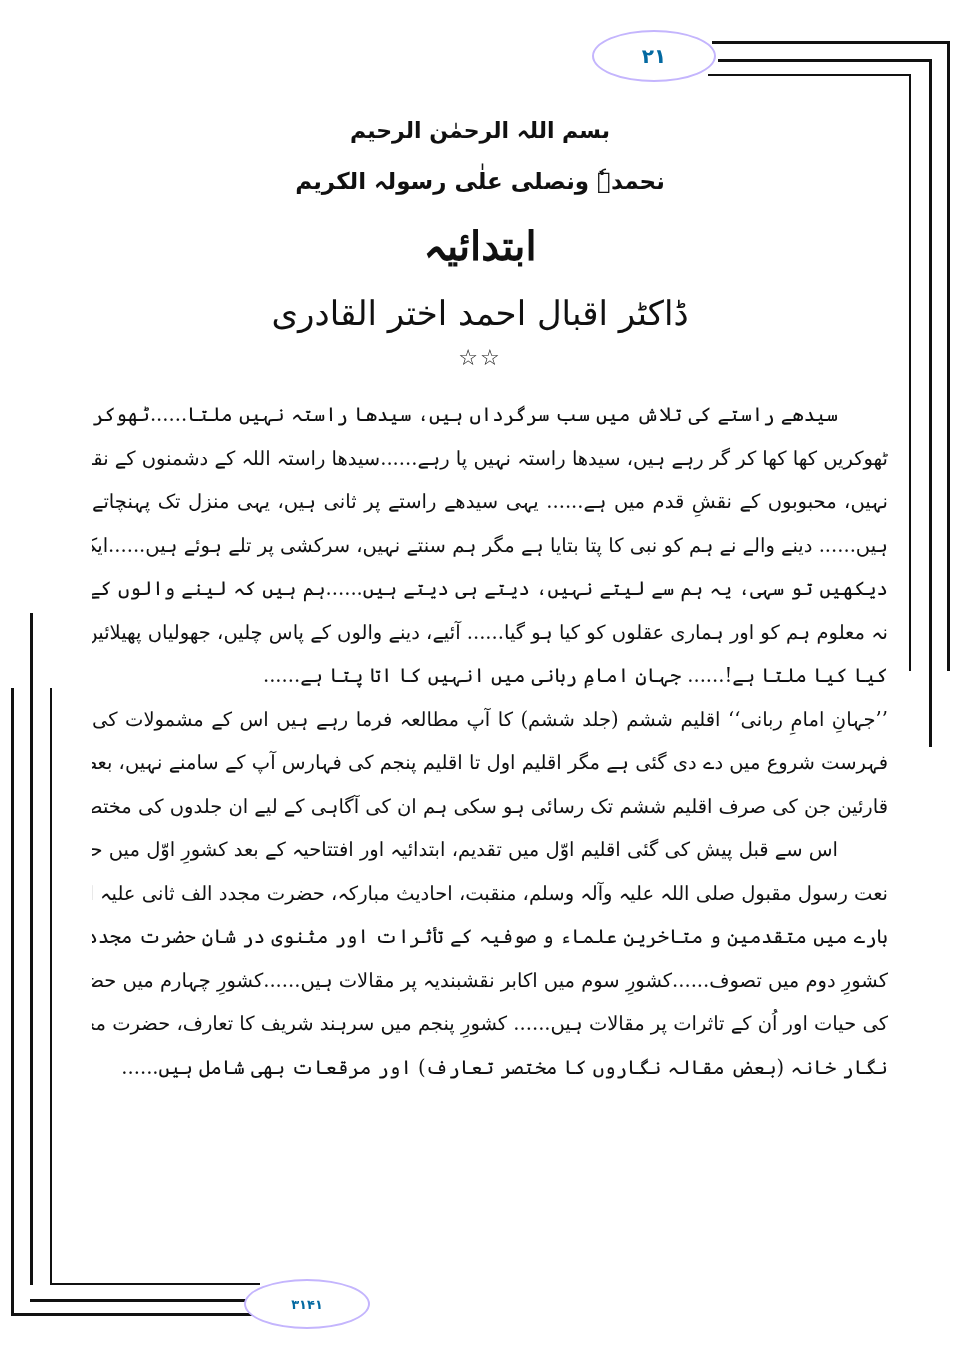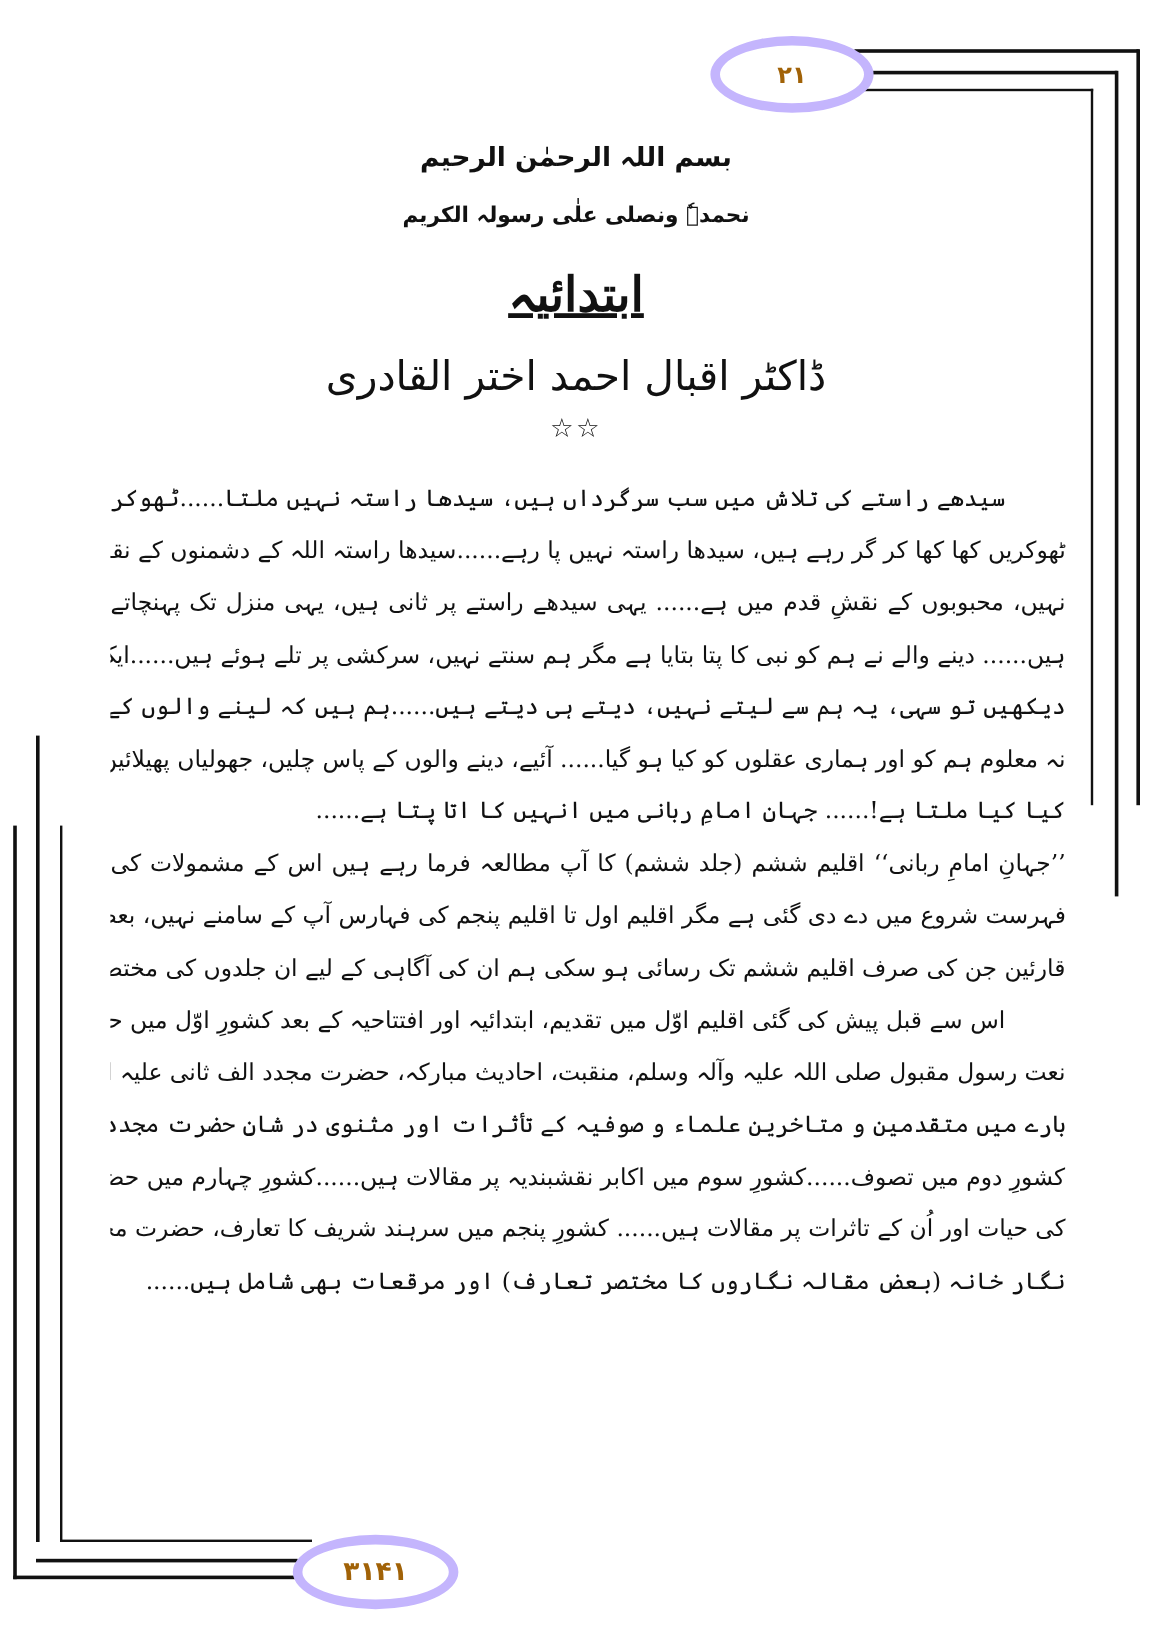--- a/index.html
+++ b/index.html
@@ -1,25 +1,25 @@
 <!DOCTYPE html>
 <html><head>
 <meta charset="utf-8">
 <style>
   html, body { margin: 0; padding: 0; background: #ffffff; }
   body { width: 960px; height: 1368px; position: relative; overflow: hidden;
          font-family: "DejaVu Sans", sans-serif; color: #111; }
   .frame-line { position: absolute; background: #111; }
-  .oval { position: absolute; border: 8px solid #c4b5fd; border-radius: 50%;
+  .oval { position: absolute; border: 2px solid #c4b5fd; border-radius: 50%;
           background: #fff; display: flex; align-items: center; justify-content: center;
-          font-family: "DejaVu Sans", sans-serif; font-weight: bold; color: #a16207; }
+          font-family: "DejaVu Sans", sans-serif; font-weight: bold; color: #0369a1; }
   .center-line { position: absolute; left: 0; right: 0; text-align: center; direction: rtl; }
   .bismillah { top: 118px; font-size: 22px; font-weight: bold; }
-  .salutation { top: 168px; font-size: 18px; font-weight: bold; }
-  .title { top: 222px; font-size: 40px; font-weight: bold; font-family: "DejaVu Serif", serif; text-decoration: underline; }
+  .salutation { top: 168px; font-size: 23px; font-weight: bold; }
+  .title { top: 222px; font-size: 40px; font-weight: bold; font-family: "DejaVu Serif", serif; }
   .author { top: 293px; font-size: 34px; font-family: "DejaVu Serif", serif; }
   .stars { top: 345px; font-size: 22px; letter-spacing: 2px; }
   .body-text { position: absolute; left: 92px; width: 796px; direction: rtl; text-align: justify;
                text-align-last: right; font-family: "DejaVu Serif", serif; font-size: 19.5px; line-height: 43.5px; }
   .para { margin: 0; }
   .para .line { display: block; white-space: nowrap; overflow: hidden; text-align: justify; text-align-last: justify; }
   .para .line.last { text-align-last: right; }
   .indent { padding-right: 50px; }
 </style>
 </head>
@@ -36,21 +36,21 @@
 <div class="frame-line" style="left:30px; top:613px; width:3px; height:672px;"></div>
 <div class="frame-line" style="left:50px; top:688px; width:2px; height:597px;"></div>
 <div class="frame-line" style="left:11px; top:1313px; width:245px; height:3px;"></div>
 <div class="frame-line" style="left:30px; top:1299px; width:218px; height:3px;"></div>
 <div class="frame-line" style="left:50px; top:1283px; width:210px; height:2px;"></div>
 
 <div class="oval" style="left:592px; top:30px; width:120px; height:48px; font-size:20px;">
   <span>۲۱</span>
 </div>
 
-<div class="oval" style="left:244px; top:1279px; width:122px; height:46px; font-size:22px;">
+<div class="oval" style="left:244px; top:1279px; width:122px; height:46px; font-size:13px;">
   <span>۳۱۴۱</span>
 </div>
 
 <div class="center-line bismillah">بسم اللہ الرحمٰن الرحیم</div>
 <div class="center-line salutation">نحمدہٗ ونصلی علٰی رسولہ الکریم</div>
 <div class="center-line title">ابتدائیہ</div>
 <div class="center-line author">ڈاکٹر اقبال احمد اختر القادری</div>
 <div class="center-line stars">☆☆</div>
 
 <div class="body-text" style="top:393px;">

